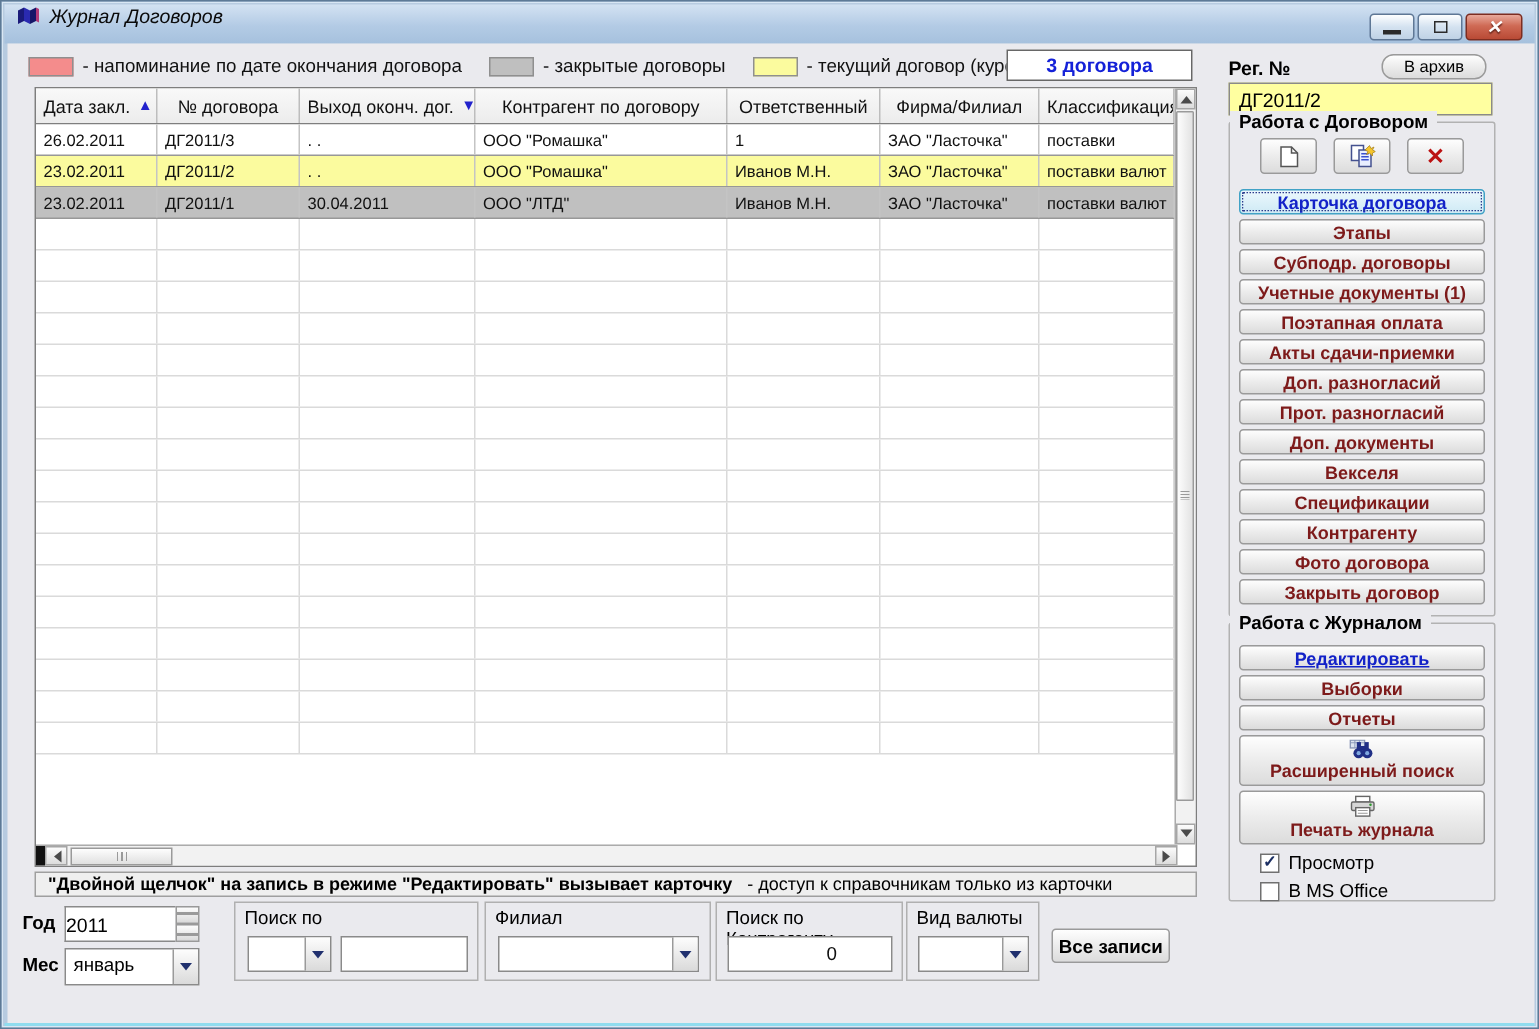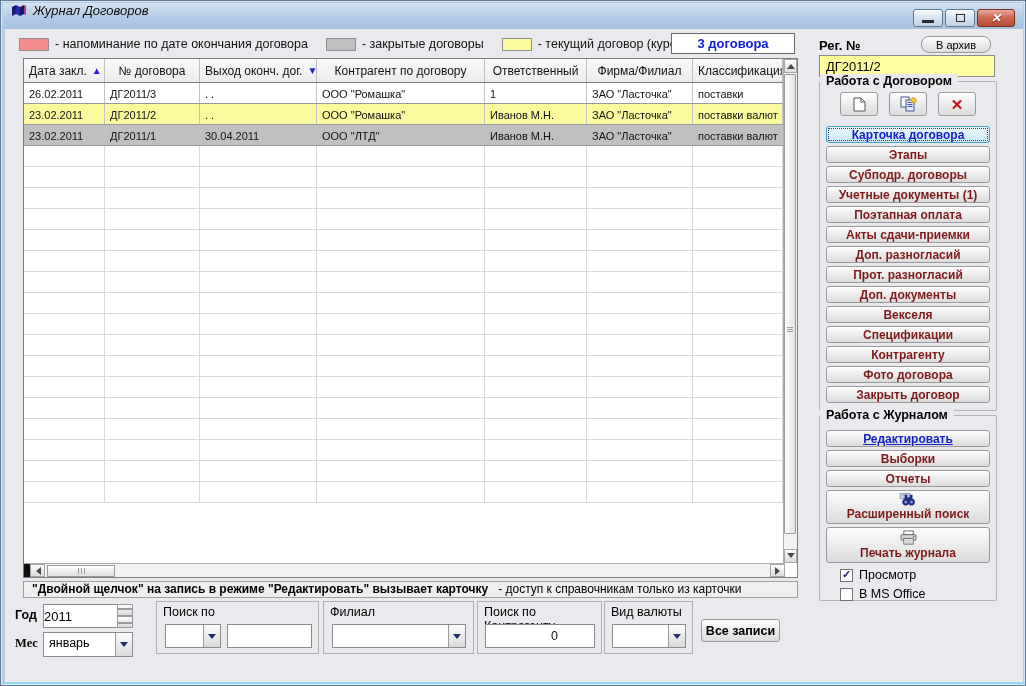--- a/index.html
+++ b/index.html
@@ -399,21 +399,21 @@
       <input readonly="" value="2011" style="">
       <div class="col">
         <div>
             <div class="mini-up"></div>
           </div>
         <div>
             <div class="mini-down"></div>
           </div>
       </div>
     </div>
-    <span class="blabel" style="left:10px;top:607px;font-family:Liberation Serif, serif;">Мес</span>
+    <span class="blabel" style="left:10px;top:607px;">Мес</span>
     <div class="combo" style="position:absolute;left:38px;top:603px;width:90px;height:25px;">
       <div class="val">январь</div>
       <div class="dd">
           <i></i>
         </div>
     </div>
 
     <div class="fgroup" style="left:151px;width:163px;">
       <span class="gl">Поиск по</span>
       <div class="combo" style="position:absolute;left:8px;top:22px;width:56px;height:24px;">

